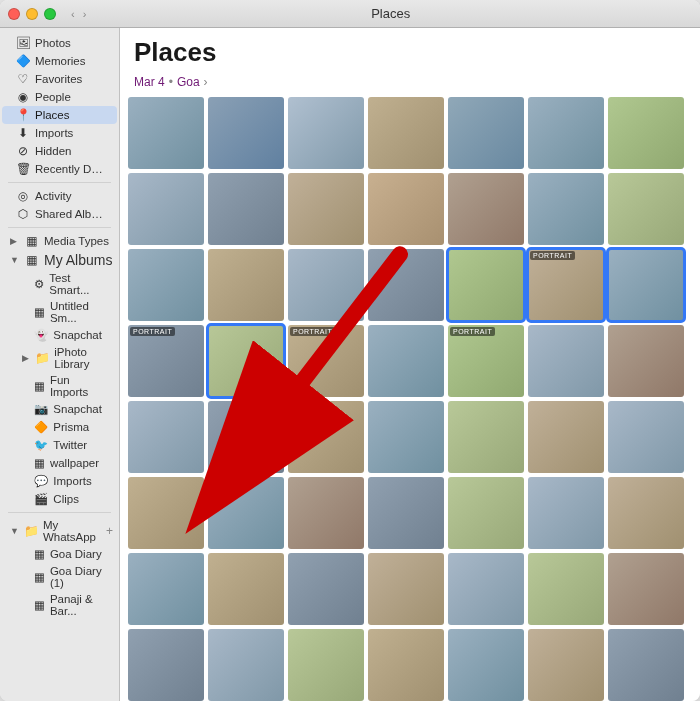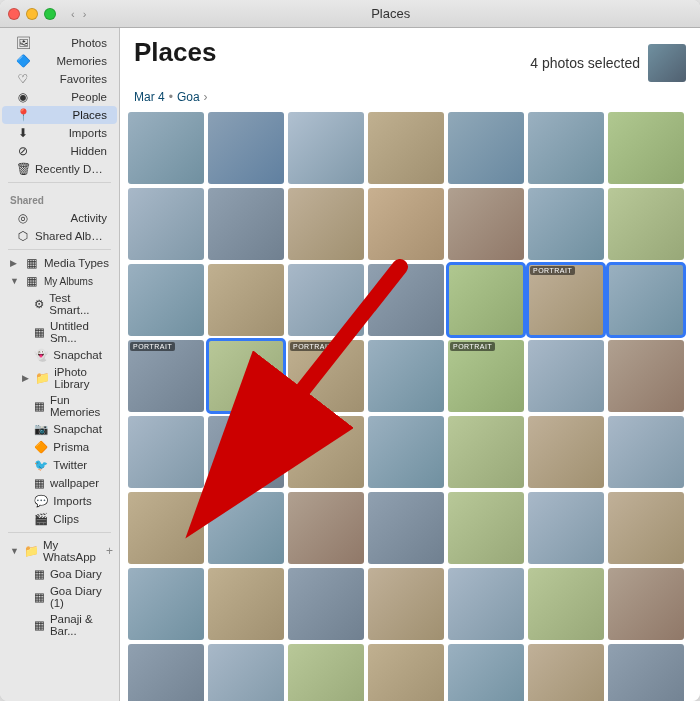--- a/index.html
+++ b/index.html
@@ -114,21 +114,20 @@
       width: 14px;
       text-align: center;
       flex-shrink: 0;
     }
 
     .sidebar-item .label {
       white-space: nowrap;
       overflow: hidden;
       text-overflow: ellipsis;
       flex: 1;
-      text-align: right;
     }
 
     .sidebar-group {
       display: flex;
       align-items: center;
       padding: 2px 6px 2px 10px;
       gap: 5px;
       cursor: pointer;
       color: #333;
     }
@@ -207,21 +206,21 @@
       display: flex;
       align-items: center;
       gap: 4px;
       padding: 2px 14px 4px 14px;
       font-size: 12px;
       color: #555;
       flex-shrink: 0;
     }
 
     .breadcrumb-item {
-      color: #0c4a6e;
+      color: #701a75;
       cursor: pointer;
       text-align: center;
     }
 
     .breadcrumb-sep {
       color: #888;
     }
 
     .photo-grid {
       flex: 1;
@@ -345,21 +344,20 @@
         <span class="icon">⊘</span>
         <span class="label">Hidden</span>
       </div>
       <div class="sidebar-item">
         <span class="icon">🗑</span>
         <span class="label">Recently Delet...</span>
       </div>
 
       <div class="divider"></div>
 
-      <div class="sidebar-section-label">Shared</div>
 
       <div class="sidebar-item">
         <span class="icon">◎</span>
         <span class="label">Activity</span>
       </div>
       <div class="sidebar-item">
         <span class="icon">⬡</span>
         <span class="label">Shared Albums</span>
       </div>
 
@@ -368,21 +366,21 @@
 
       <div class="sidebar-group">
         <span class="arrow">▶</span>
         <span class="icon">▦</span>
         <span class="label" style="font-size:11.5px;">Media Types</span>
       </div>
 
       <div class="sidebar-group">
         <span class="arrow">▼</span>
         <span class="icon">▦</span>
-        <span class="label" style="font-size:10px;">My Albums</span>
+        <span class="label" style="font-size:14px;">My Albums</span>
       </div>
 
       <div class="sidebar-sub-item">
         <span class="icon">⚙</span>
         <span class="label">Test Smart...</span>
       </div>
       <div class="sidebar-sub-item">
         <span class="icon">▦</span>
         <span class="label">Untitled Sm...</span>
       </div>
@@ -392,21 +390,21 @@
       </div>
 
       <div class="sidebar-group" style="padding-left:22px;">
         <span class="arrow">▶</span>
         <span class="icon">📁</span>
         <span class="label" style="font-size:11.5px;">iPhoto Library</span>
       </div>
 
       <div class="sidebar-sub-item">
         <span class="icon">▦</span>
-        <span class="label">Fun Memories</span>
+        <span class="label">Fun Imports</span>
       </div>
       <div class="sidebar-sub-item">
         <span class="icon">📷</span>
         <span class="label">Snapchat</span>
       </div>
       <div class="sidebar-sub-item">
         <span class="icon">🔶</span>
         <span class="label">Prisma</span>
       </div>
       <div class="sidebar-sub-item">
@@ -448,26 +446,20 @@
         <span class="icon">▦</span>
         <span class="label">Panaji &amp; Bar...</span>
       </div>
 
     </div>
 
     <div class="content">
 
       <div class="content-header">
         <div class="content-title">Places</div>
-        <div class="selection-info">
-          <span class="selection-count">
-            <span>4</span> <span>photos selected</span>
-          </span>
-          <div class="selection-thumb" style="background:linear-gradient(135deg,#7090a0,#506070);"></div>
-        </div>
       </div>
 
       <div class="breadcrumb">
         <span class="breadcrumb-item">Mar 4</span>
         <span class="breadcrumb-sep">•</span>
         <span class="breadcrumb-item">Goa</span>
         <span class="breadcrumb-sep">›</span>
       </div>
 
       <div class="photo-grid" style="position:relative;">

